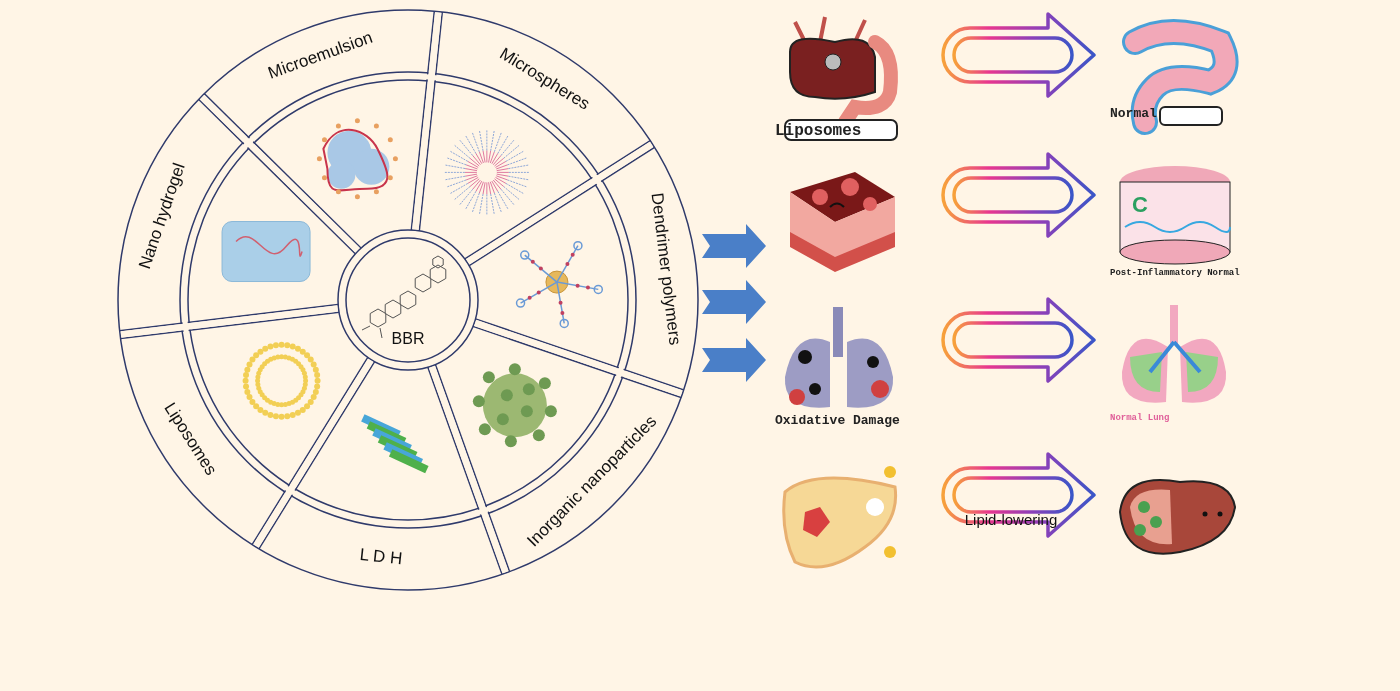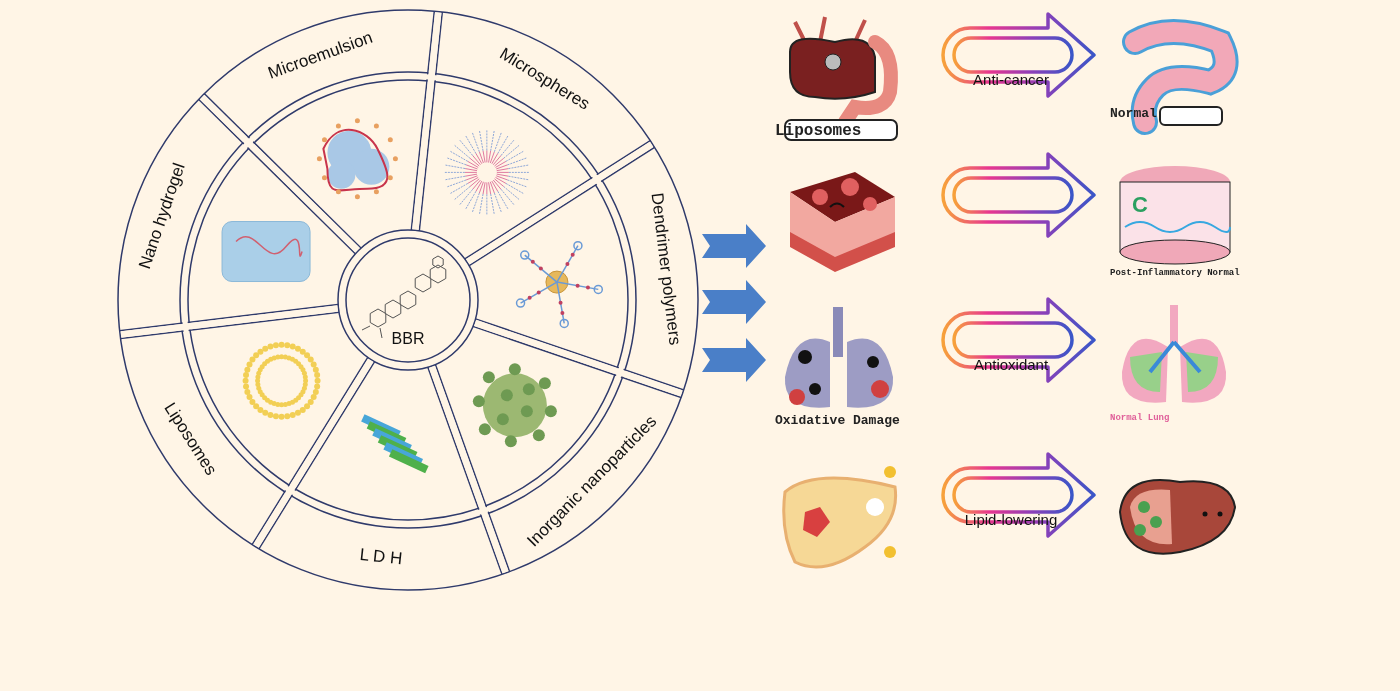--- a/index.html
+++ b/index.html
@@ -338,21 +338,20 @@
           <linearGradient id="g0" x1="0" x2="1" y1="0" y2="0">
       <stop offset="0" stop-color="#f7a23a"></stop>
             <stop offset="0.3" stop-color="#e8368f"></stop>
       <stop offset="0.65" stop-color="#8e3fb8"></stop>
             <stop offset="1" stop-color="#3a56c8"></stop>
           </linearGradient>
         </defs>
     <path d="M40 18 H118 V4 L164 45 L118 86 V72 H40 A27 27 0 0 1 40 18 Z" fill="none" stroke="url(#g0)" stroke-width="3.5" stroke-linejoin="round"></path>
     <rect x="24" y="28" width="118" height="34" rx="17" fill="#fff5e6" stroke="url(#g0)" stroke-width="3.5"></rect>
   </svg>
-    <div class="pill-text" style="top:53px;height:34px">Anti-cancer</div>
     <div class="thumb" style="left:340px;top:2px;width:130px;height:130px"><svg width="130" height="130" viewBox="0 0 130 130">
           <path d="M25 30 Q60 10 110 30 Q125 60 100 70 Q60 60 45 75 Q30 90 35 110" fill="none" stroke="#4aa0d8" stroke-width="26" stroke-linecap="round"></path>
    <path d="M25 30 Q60 10 110 30 Q125 60 100 70 Q60 60 45 75 Q30 90 35 110" fill="none" stroke="#f2a8b8" stroke-width="20" stroke-linecap="round"></path>
    <rect x="50" y="95" width="62" height="18" rx="5" fill="#fff" stroke="#222" stroke-width="2"></rect>
         </svg></div>
     <div class="thumb-cap" style="left:340px;top:96px;width:110px;font-size:13px;color:#222">Normal</div>
   </div>
     <div class="effect-row" style="top: 150px;">
     <div class="thumb" style="left:5px;top:2px;width:130px;height:130px"><svg width="130" height="130" viewBox="0 0 130 130">
           <path d="M15 40 L80 20 L120 45 L60 70 Z" fill="#7a1818"></path>
@@ -402,21 +401,20 @@
           <linearGradient id="g2" x1="0" x2="1" y1="0" y2="0">
       <stop offset="0" stop-color="#f7a23a"></stop>
             <stop offset="0.3" stop-color="#e8368f"></stop>
       <stop offset="0.65" stop-color="#8e3fb8"></stop>
             <stop offset="1" stop-color="#3a56c8"></stop>
           </linearGradient>
         </defs>
     <path d="M40 18 H118 V4 L164 45 L118 86 V72 H40 A27 27 0 0 1 40 18 Z" fill="none" stroke="url(#g2)" stroke-width="3.5" stroke-linejoin="round"></path>
     <rect x="24" y="28" width="118" height="34" rx="17" fill="#fff5e6" stroke="url(#g2)" stroke-width="3.5"></rect>
   </svg>
-    <div class="pill-text" style="top:53px;height:34px">Antioxidant</div>
     <div class="thumb" style="left:340px;top:2px;width:130px;height:130px"><svg width="130" height="130" viewBox="0 0 130 130">
           <rect x="60" y="8" width="8" height="40" fill="#f2a8c0"></rect>
           <path d="M58 50 Q20 25 12 75 Q10 110 56 105 Z" fill="#f2a8c0"></path>
    <path d="M70 50 Q108 25 116 75 Q118 110 72 105 Z" fill="#f2a8c0"></path>
           <path d="M20 60 Q20 95 50 95 L52 55 Z" fill="#98d08a"></path>
           <path d="M108 60 Q108 95 78 95 L76 55 Z" fill="#98d08a"></path>
    <path d="M64 45 L40 75 M64 45 L90 75" stroke="#3a8ad8" stroke-width="4"></path>
         </svg></div>
     <div class="thumb-cap" style="left:340px;top:118px;width:130px;font-size:9px;color:#e0609a">Normal Lung</div>
   </div>

